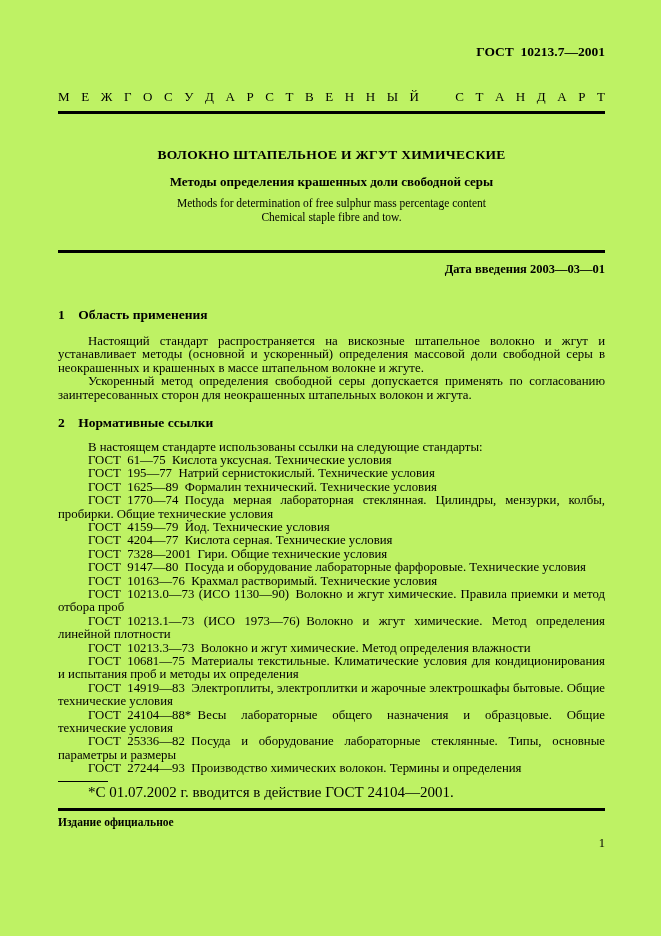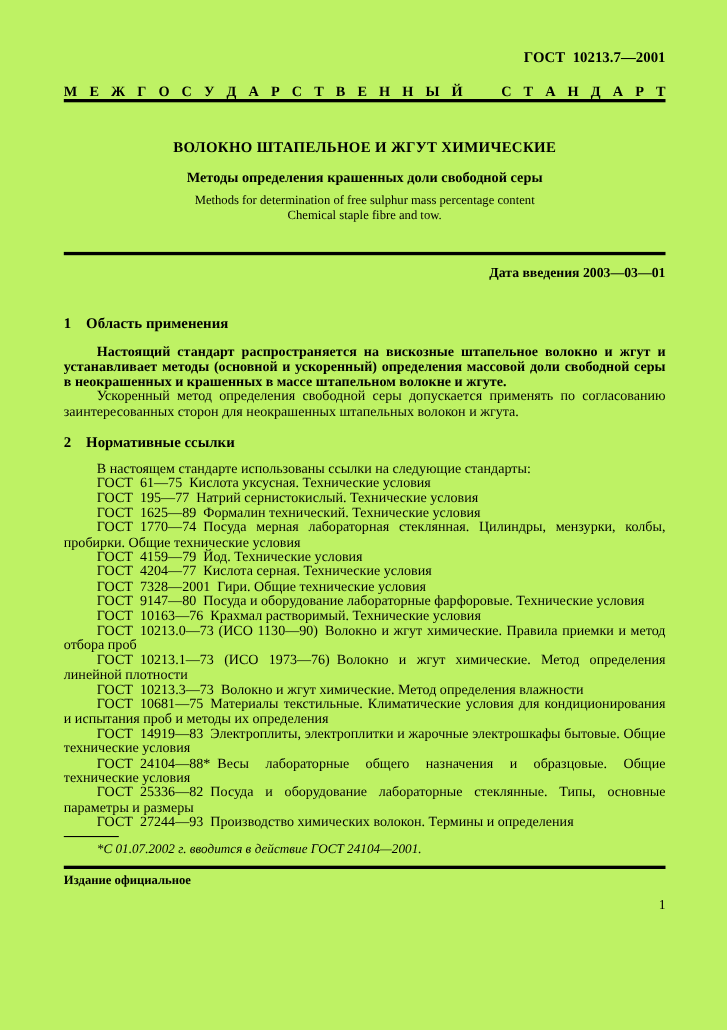--- a/index.html
+++ b/index.html
@@ -20,26 +20,27 @@
     width: 547px;
   }
   .doc-number {
     margin-top: 44px;
     text-align: right;
     font-weight: bold;
     font-size: 13.5px;
     line-height: 15.5px;
   }
   .banner {
-    margin-top: 15px;
-    font-weight: bold;
+    margin-top: 29px;
+    font-weight: normal;
     font-size: 13px;
     line-height: 15px;
     text-align: justify;
     text-align-last: justify;
+    padding-bottom: 7px;
     border-bottom: 3.5px solid #000;
   }
   .title-ru {
     margin-top: 33px;
     text-align: center;
     font-weight: bold;
     font-size: 13.5px;
     letter-spacing: 0.3px;
     line-height: 15.5px;
   }
@@ -77,34 +78,33 @@
   }
   .sec-heading.first { margin-top: 30px; }
   .sec-heading.second { margin-top: 13px; }
   .body-p {
     margin: 0;
     font-size: 12.8px;
     line-height: 13.4px;
     text-align: justify;
     text-indent: 30px;
   }
-  .body-p.first-para { margin-top: 13px; font-weight: bold; }
+  .body-p.first-para { margin-top: 13px; }
   .refs { margin-top: 10px; }
   .footnote-rule {
     margin-top: 5px;
     width: 50px;
     border-top: 1.5px solid #000;
     height: 0;
   }
   .footnote {
     margin: 4px 0 0 0;
-    font-size: 12px;
+    font-size: 15px;
     line-height: 13px;
     text-indent: 30px;
-    font-style: italic;
   }
   .bottom-rule {
     margin-top: 9px;
     border-top: 3px solid #000;
     height: 0;
   }
   .edition {
     margin-top: 5px;
     font-weight: bold;
     font-size: 11.5px;

